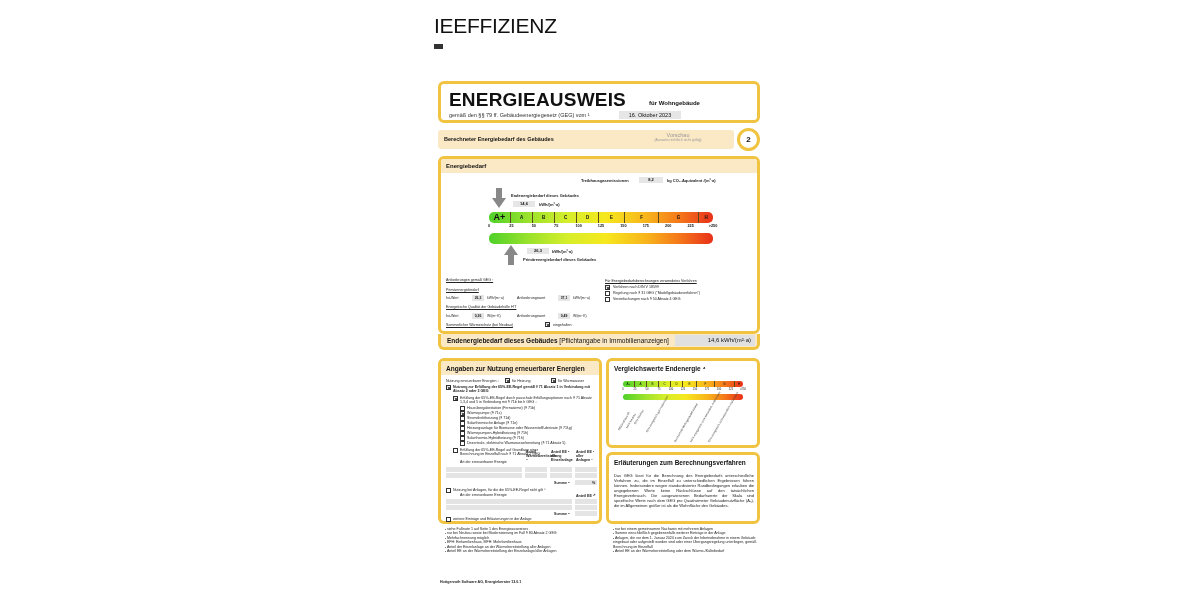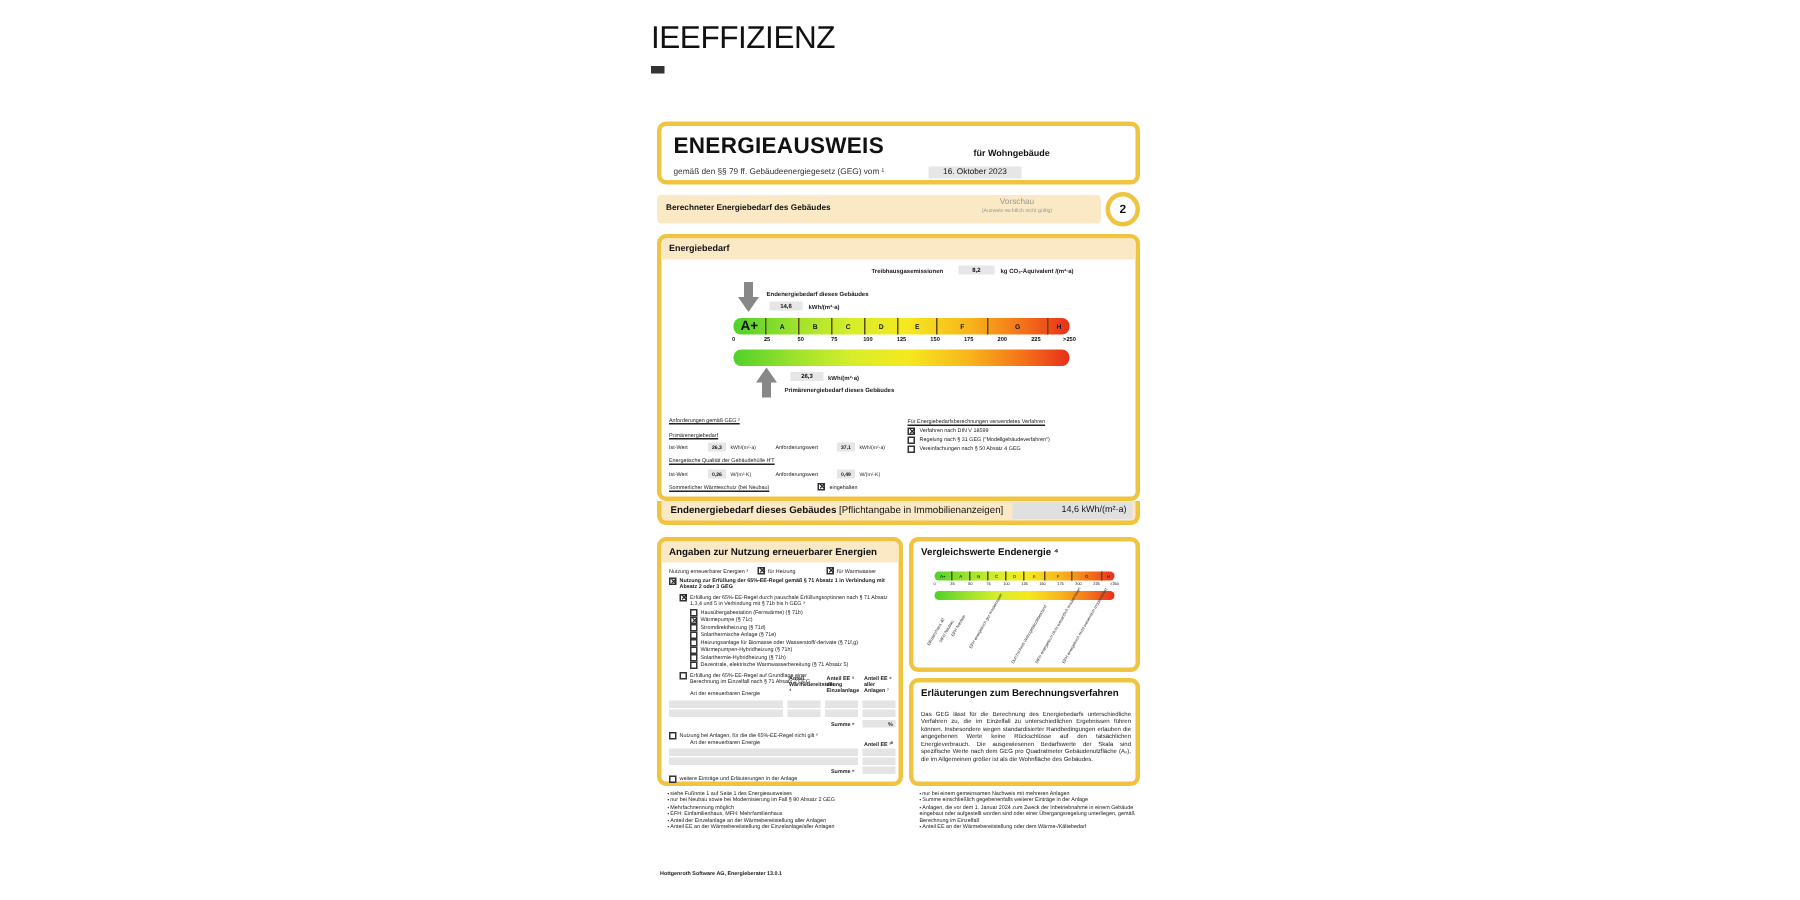--- a/index.html
+++ b/index.html
@@ -9,21 +9,21 @@
   .page-heading { position: absolute; left: 434px; top: 14px; font-size: 21px; font-weight: 400; letter-spacing: -0.3px; color: #111; }
   .heading-bar { position: absolute; left: 434px; top: 44px; width: 9px; height: 5px; background: #333; }
 
   .doc { position: absolute; left: 437px; top: 80px; width: 324px; height: 510px; font-size: 5px; }
 
   .gold-box { position: absolute; border: 3px solid #f0c340; border-radius: 6px; background: #fff; }
   .cream { background: #fbe9c6; }
 
   
   .title-box { left: 1px; top: 1px; width: 322px; height: 42px; }
-  .title-main { position: absolute; left: 8px; top: 5px; font-size: 15px; font-weight: 700; letter-spacing: 0.2px; }
+  .title-main { position: absolute; left: 8px; top: 5px; font-size: 19px; font-weight: 700; letter-spacing: 0.2px; }
   .title-sub { position: absolute; left: 208px; top: 16px; font-size: 6px; font-weight: 700; }
   .title-law { position: absolute; left: 8px; top: 28px; font-size: 5.5px; color: #333; }
   .title-date { position: absolute; left: 178px; top: 27px; width: 62px; height: 8px; background: #e6e6e6; font-size: 5.5px; text-align: center; line-height: 8px; }
 
   .section-bar { position: absolute; left: 1px; top: 50px; width: 296px; height: 19px; border-radius: 3px; }
   .section-bar .lbl { position: absolute; left: 6px; top: 6px; font-size: 5.5px; font-weight: 700; }
   .section-bar .preview { position: absolute; left: 200px; top: 2px; font-size: 5.5px; color: #999; text-align: center; width: 80px; }
   .section-bar .preview small { display: block; font-size: 3.5px; }
   .page-num { position: absolute; left: 300px; top: 48px; width: 23px; height: 23px; border: 3px solid #f0c340; border-radius: 50%; background: #fff; font-size: 8px; font-weight: 700; text-align: center; line-height: 17px; }
 

